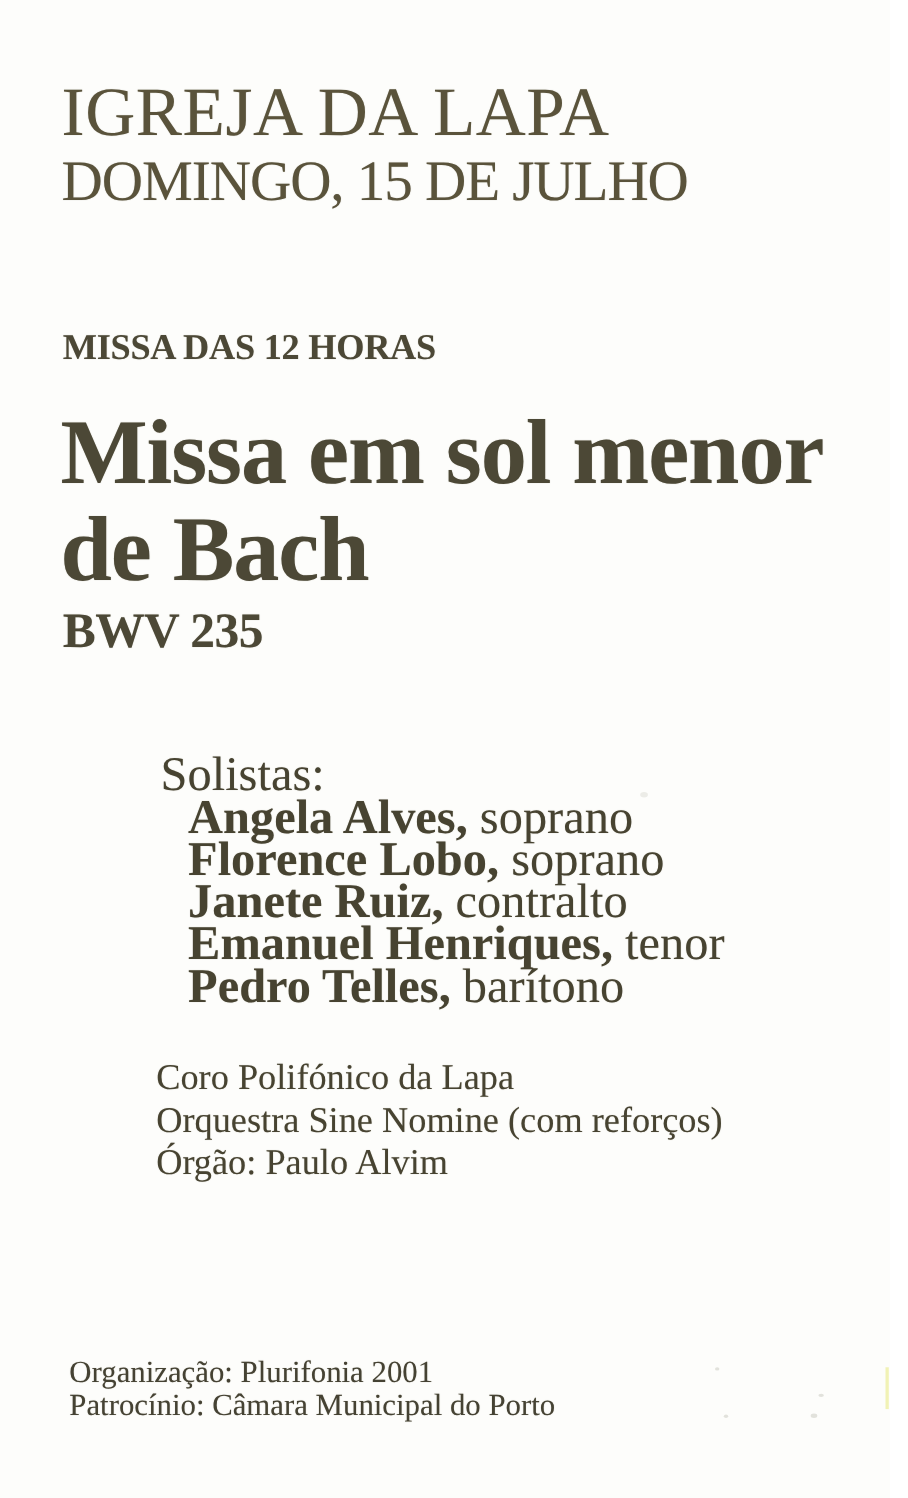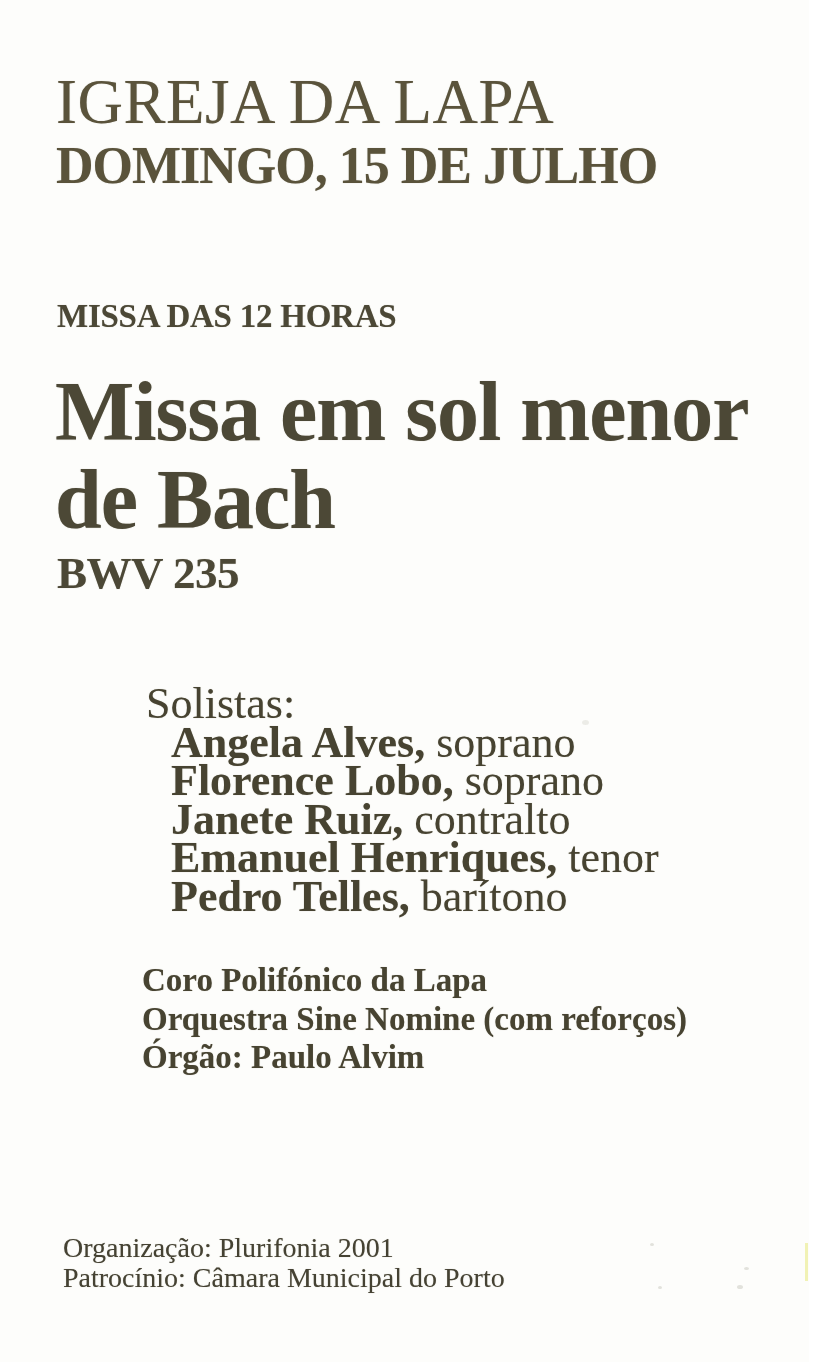--- a/index.html
+++ b/index.html
@@ -29,21 +29,20 @@
     letter-spacing: 0.5px;
     color: var(--ink_header);
     white-space: nowrap;
   }
   .date {
     left: 56px; top: 140px;
     font-size: 52px; line-height: 1;
     letter-spacing: -1px;
     color: var(--ink_header);
     white-space: nowrap;
-    font-weight: bold;
   }
   .kicker {
     left: 57px; top: 300px;
     font-size: 33px; font-weight: bold; line-height: 1;
     letter-spacing: -0.25px;
     color: var(--ink_title);
     white-space: nowrap;
     text-align: center;
   }
   .work-title {
@@ -67,21 +66,21 @@
     left: 146px; top: 685px;
     font-size: 44px; line-height: 38.5px;
     color: var(--ink_body);
     white-space: nowrap;
   }
   .soloists .name { font-weight: bold; margin-left: 25px; }
 
   .ensemble {
     left: 142px; top: 961px;
     font-size: 33px; line-height: 38.6px;
-    font-weight: bold;
+    font-weight: normal;
     color: var(--ink_body);
     white-space: nowrap;
   }
 
   .credits {
     left: 63px; top: 1233px;
     font-size: 28px; line-height: 30px;
     color: var(--ink_credits);
     white-space: nowrap;
   }

